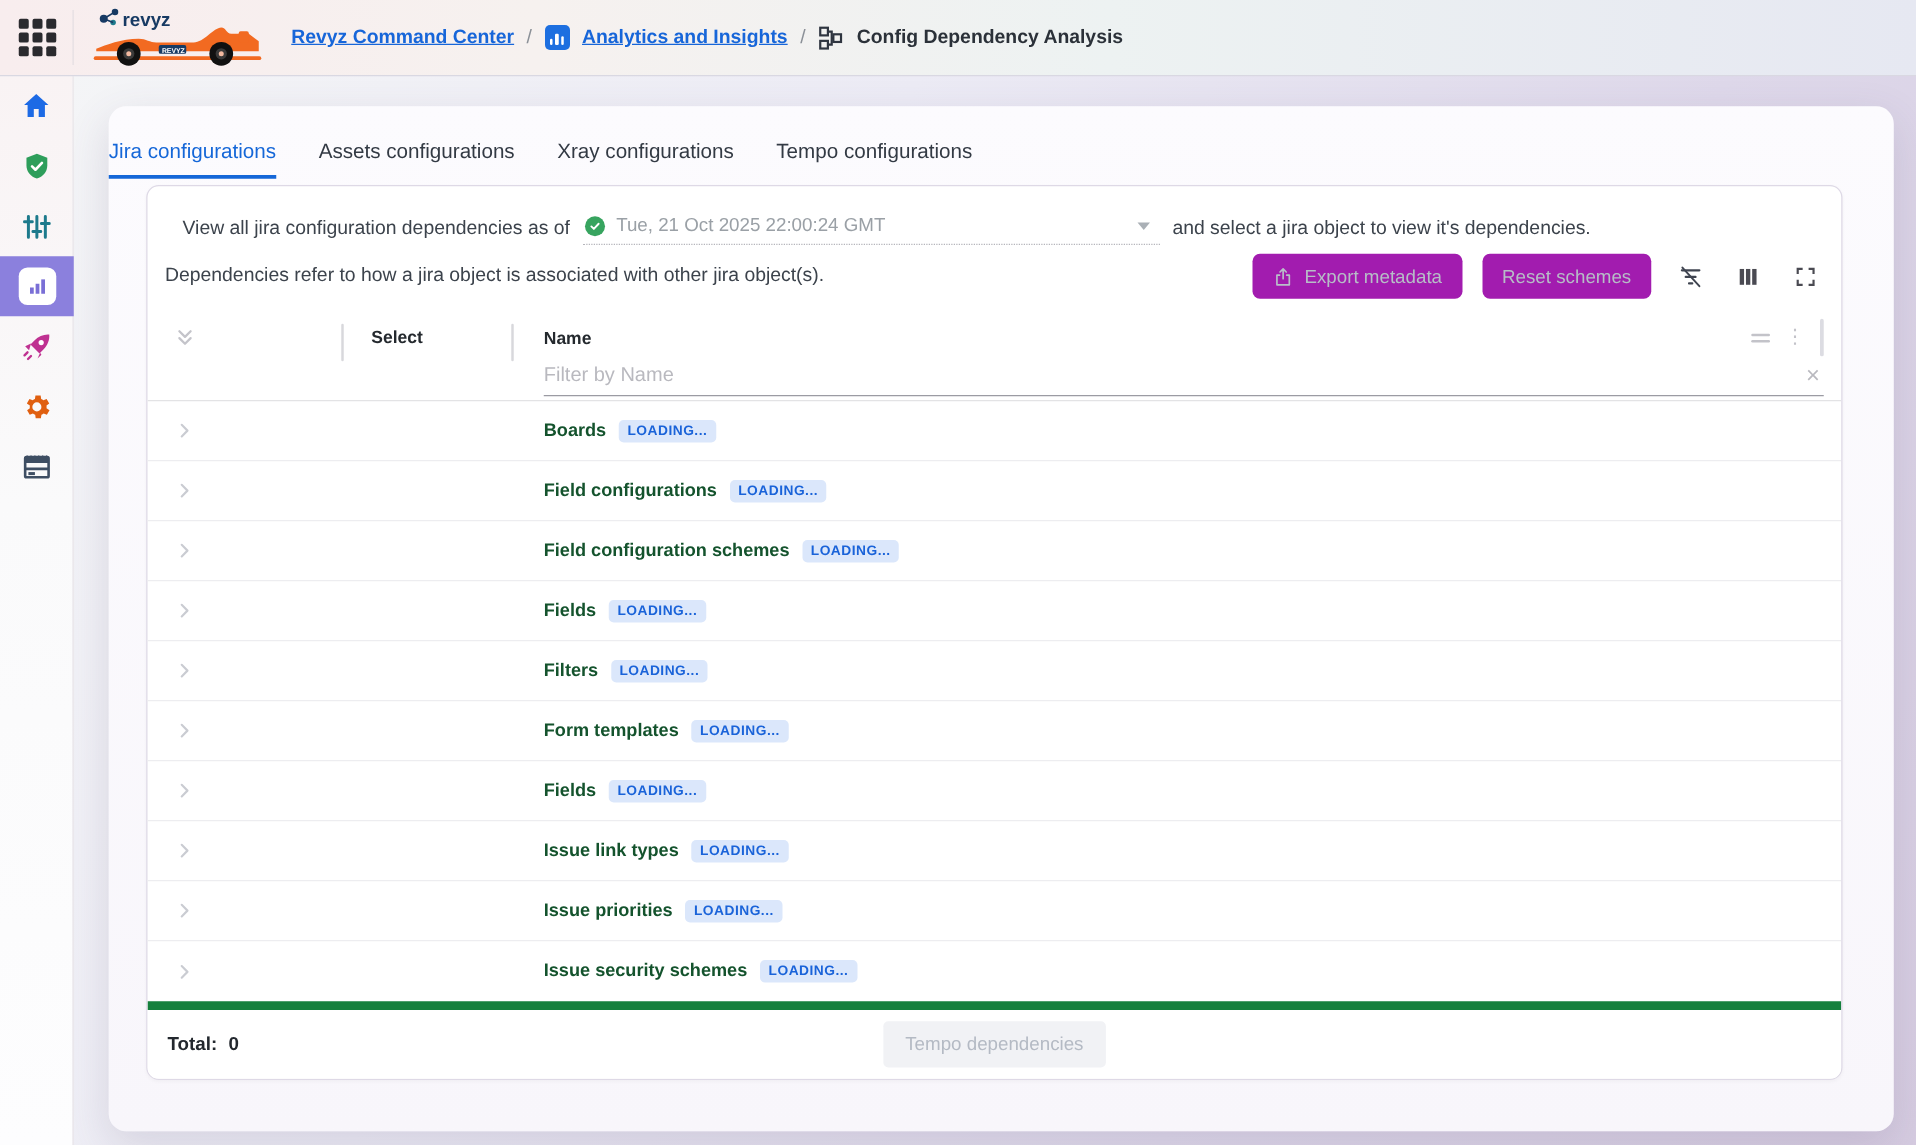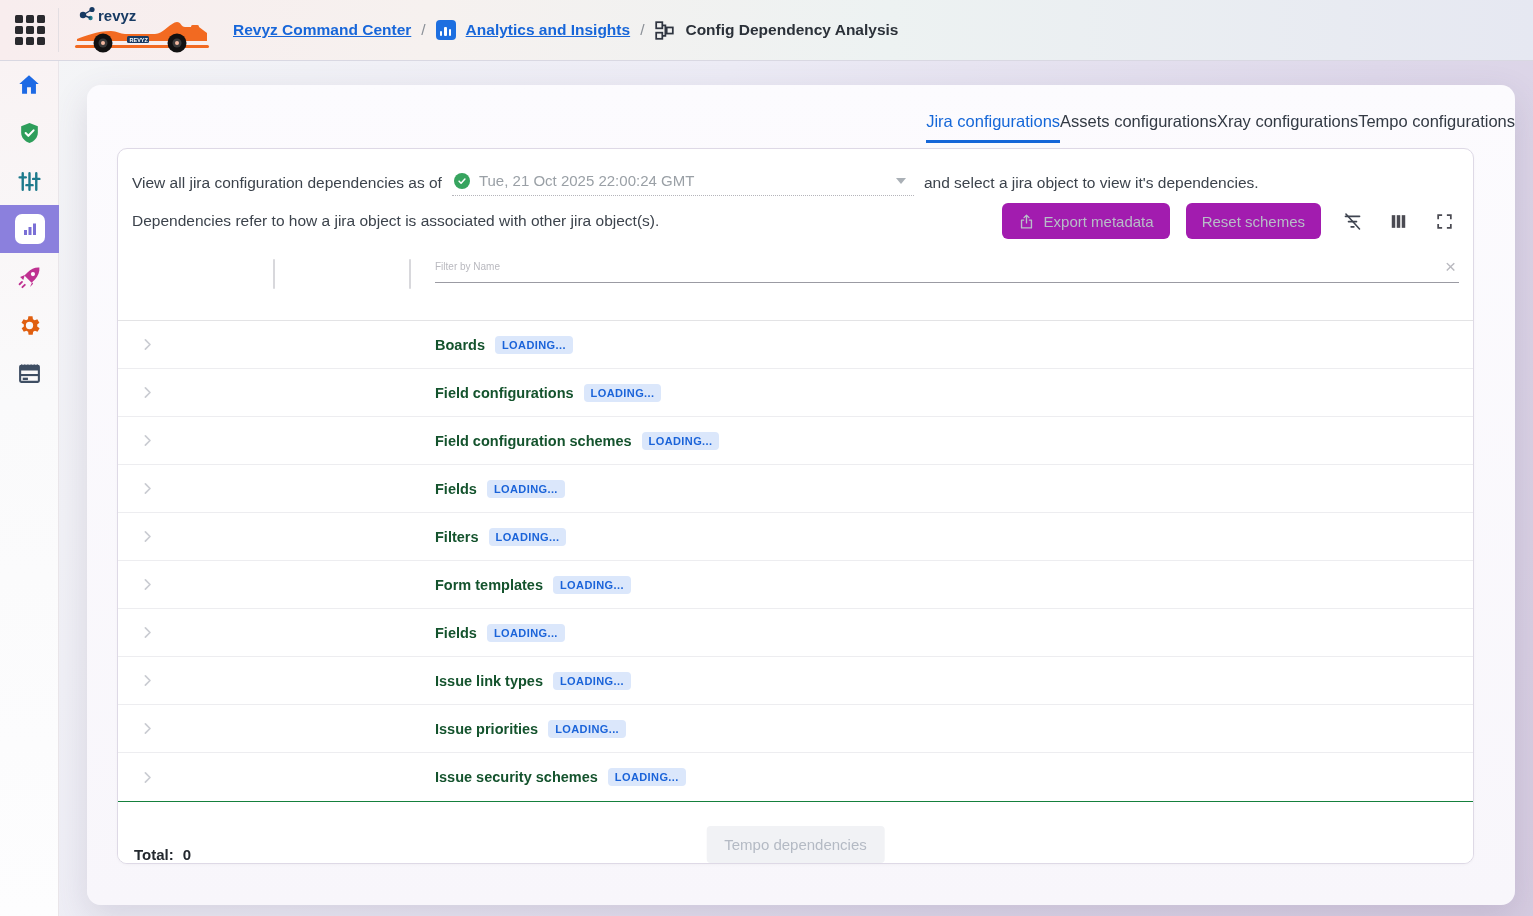--- a/index.html
+++ b/index.html
@@ -26,27 +26,27 @@
   .sidebar{position:absolute;top:61px;left:0;width:59px;height:855px;z-index:5;
     background:linear-gradient(180deg,#f9f3f4 0%,#fafafb 40%,#fdfdfe 100%);
     border-right:1px solid #e9e5e9;padding-top:0}
   .side-item{width:58px;height:48px;display:flex;align-items:center;justify-content:center;cursor:pointer}
   .side-item.active{width:59px;background:#8b80dd}
   .active-box{width:30px;height:30px;background:#fff;border-radius:7px;display:flex;align-items:center;justify-content:center}
   
   .outer-card{position:absolute;left:87px;top:85px;width:1428px;height:820px;
     background:linear-gradient(180deg,#fcfbfe 0%,#f8f6fb 100%);border-radius:14px;
     box-shadow:0 12px 34px rgba(84,74,115,.16)}
-  .tabs{display:flex;justify-content:flex-end;padding-top:27px}
+  .tabs{display:flex;justify-content:flex-start;gap:34px;padding-top:27px}
   .tab{font-size:16.5px;color:#333a44;padding-bottom:9px;cursor:pointer;border-bottom:3px solid transparent}
   .tab.active{color:#1567d8;border-bottom-color:#1567d8;font-weight:500}
   .inner-card{position:absolute;left:30px;top:63px;width:1357px;height:716px;background:#fff;
     border:1px solid #ded9e6;border-radius:10px;box-shadow:0 1px 3px rgba(0,0,0,.03);overflow:hidden}
   
-  .line1{margin:20px 14px 0;display:flex;align-items:center;font-size:15.5px;color:#3c434c;gap:10px;height:28px}
+  .line1{margin:20px 28px 0;display:flex;align-items:center;font-size:15.5px;color:#3c434c;gap:10px;height:28px}
   .snap{display:inline-flex;align-items:center;gap:9px;border-bottom:1px dotted #b5b5bb;
     padding:2px 8px 6px 2px;cursor:pointer;width:462px}
   .snap-text{color:#9aa0a6;font-size:15px}
   .check-circle{width:16px;height:16px;border-radius:50%;background:#37a45f;display:flex;align-items:center;justify-content:center;flex:none}
   .caret{width:0;height:0;border-left:5px solid transparent;border-right:5px solid transparent;border-top:6px solid #aab0b6;margin-left:auto}
   .row2{margin:4px 14px 0;display:flex;align-items:center;justify-content:space-between;height:40px}
   .line2{font-size:15.5px;color:#3c434c}
   .toolbar{display:flex;align-items:center;gap:16px}
   .btn-disabled{height:36px;background:#a21caf;border:none;border-radius:6px;color:#b7bdc7;
     font-size:15px;display:inline-flex;align-items:center;gap:9px;padding:0 16px;font-family:inherit;cursor:default}
@@ -59,30 +59,30 @@
   .c3{flex:1;display:flex;align-items:center;padding-left:25px;padding-right:14px}
   .th-label{font-weight:700;font-size:14px;color:#24292e}
   .vd{position:absolute;top:8px;width:2px;height:30px;background:#d8d8dc;border-radius:1px}
   .vd1{left:155px}.vd2{left:291px}
   .name-icons{margin-left:auto;display:flex;align-items:center;gap:12px}
   .eq{display:flex;flex-direction:column;gap:3px;cursor:pointer}
   .eq i{width:15px;height:2px;background:#c3c3c9;border-radius:1px;display:block}
   .kebab{color:#c3c3c9;font-size:16px;cursor:pointer;line-height:1}
   .resize{width:3px;height:30px;background:#dcdce2;border-radius:2px;cursor:col-resize}
   .filter-line{display:flex;align-items:center;height:32px;margin:0 14px 0 317px;border-bottom:1px solid #9b9ba3}
-  .filter-line input{flex:1;border:none;outline:none;font-size:10px;color:#333a44;background:transparent;font-family:inherit}
+  .filter-line input{flex:1;border:none;outline:none;font-size:16px;color:#333a44;background:transparent;font-family:inherit}
   .filter-line input::placeholder{color:#b9b9bf}
   .clear-x{color:#b9b9bf;font-size:19px;cursor:pointer;padding:0 3px;line-height:1}
   .trow{display:flex;align-items:center;height:48px;border-bottom:1px solid #ededf0}
   .trow:last-child{border-bottom:none}
   .trow .c3{gap:10px}
   .row-label{font-weight:700;font-size:14.5px;color:#14532d}
   .badge{background:#dbe7fb;color:#1a63d9;font-weight:700;font-size:11px;padding:3px 7px;border-radius:4px;letter-spacing:.4px}
-  .tfoot{position:absolute;left:0;bottom:0;width:100%;height:62px;display:flex;align-items:flex-end;
-    padding:0 16px;border-top:1px solid #15803d;background:#fff}
+  .tfoot{position:absolute;left:0;bottom:0;width:100%;height:62px;display:flex;align-items:center;
+    padding:0 16px;border-top:7px solid #15803d;background:#fff}
   .total{font-size:15px;font-weight:700;color:#23282e;display:flex;gap:9px}
   .view-btn{position:absolute;left:50%;transform:translateX(-50%);height:37px;padding:0 18px;
     background:#f1f2f5;color:#b4bac4;border:none;border-radius:4px;font-size:15px;font-family:inherit;cursor:default}
 </style>
 </head>
 <body>
 
 <div class="screen">
 
   <header class="topbar">
@@ -244,20 +244,41 @@
           </span>
           <span class="tool-icon">
             <svg width="19" height="19" viewBox="0 0 24 24" fill="none" stroke="#4a4a52" stroke-width="2.2">
               <path d="M4 9V4h5M15 4h5v5M20 15v5h-5M9 20H4v-5"></path>
             </svg>
           </span>
         </div>
       </div>
 
       <div class="thead">
+        <div class="th-top">
+          <div class="c1">
+            <span style="display:flex">
+              <svg width="18" height="18" viewBox="0 0 18 18" fill="none" stroke="#c4c4ca" stroke-width="1.8" stroke-linecap="round" stroke-linejoin="round">
+                <path d="M4.5 4l4.5 4.5L13.5 4M4.5 9.5l4.5 4.5 4.5-4.5"></path>
+              </svg>
+            </span>
+          </div>
+          <div class="c2"><span class="th-label">Select</span></div>
+          <div class="c3">
+            <span class="th-label">Name</span>
+            <span class="name-icons">
+              <span class="eq">
+                  <i></i>
+                  <i></i>
+                </span>
+              <span class="kebab">⋮</span>
+              <span class="resize"></span>
+            </span>
+          </div>
+        </div>
         <span class="vd vd1"></span>
         <span class="vd vd2"></span>
         <div class="filter-line">
           <input type="text" placeholder="Filter by Name" style="">
           <span class="clear-x">×</span>
         </div>
       </div>
 
       <div class="tbody">
         <div class="trow">

